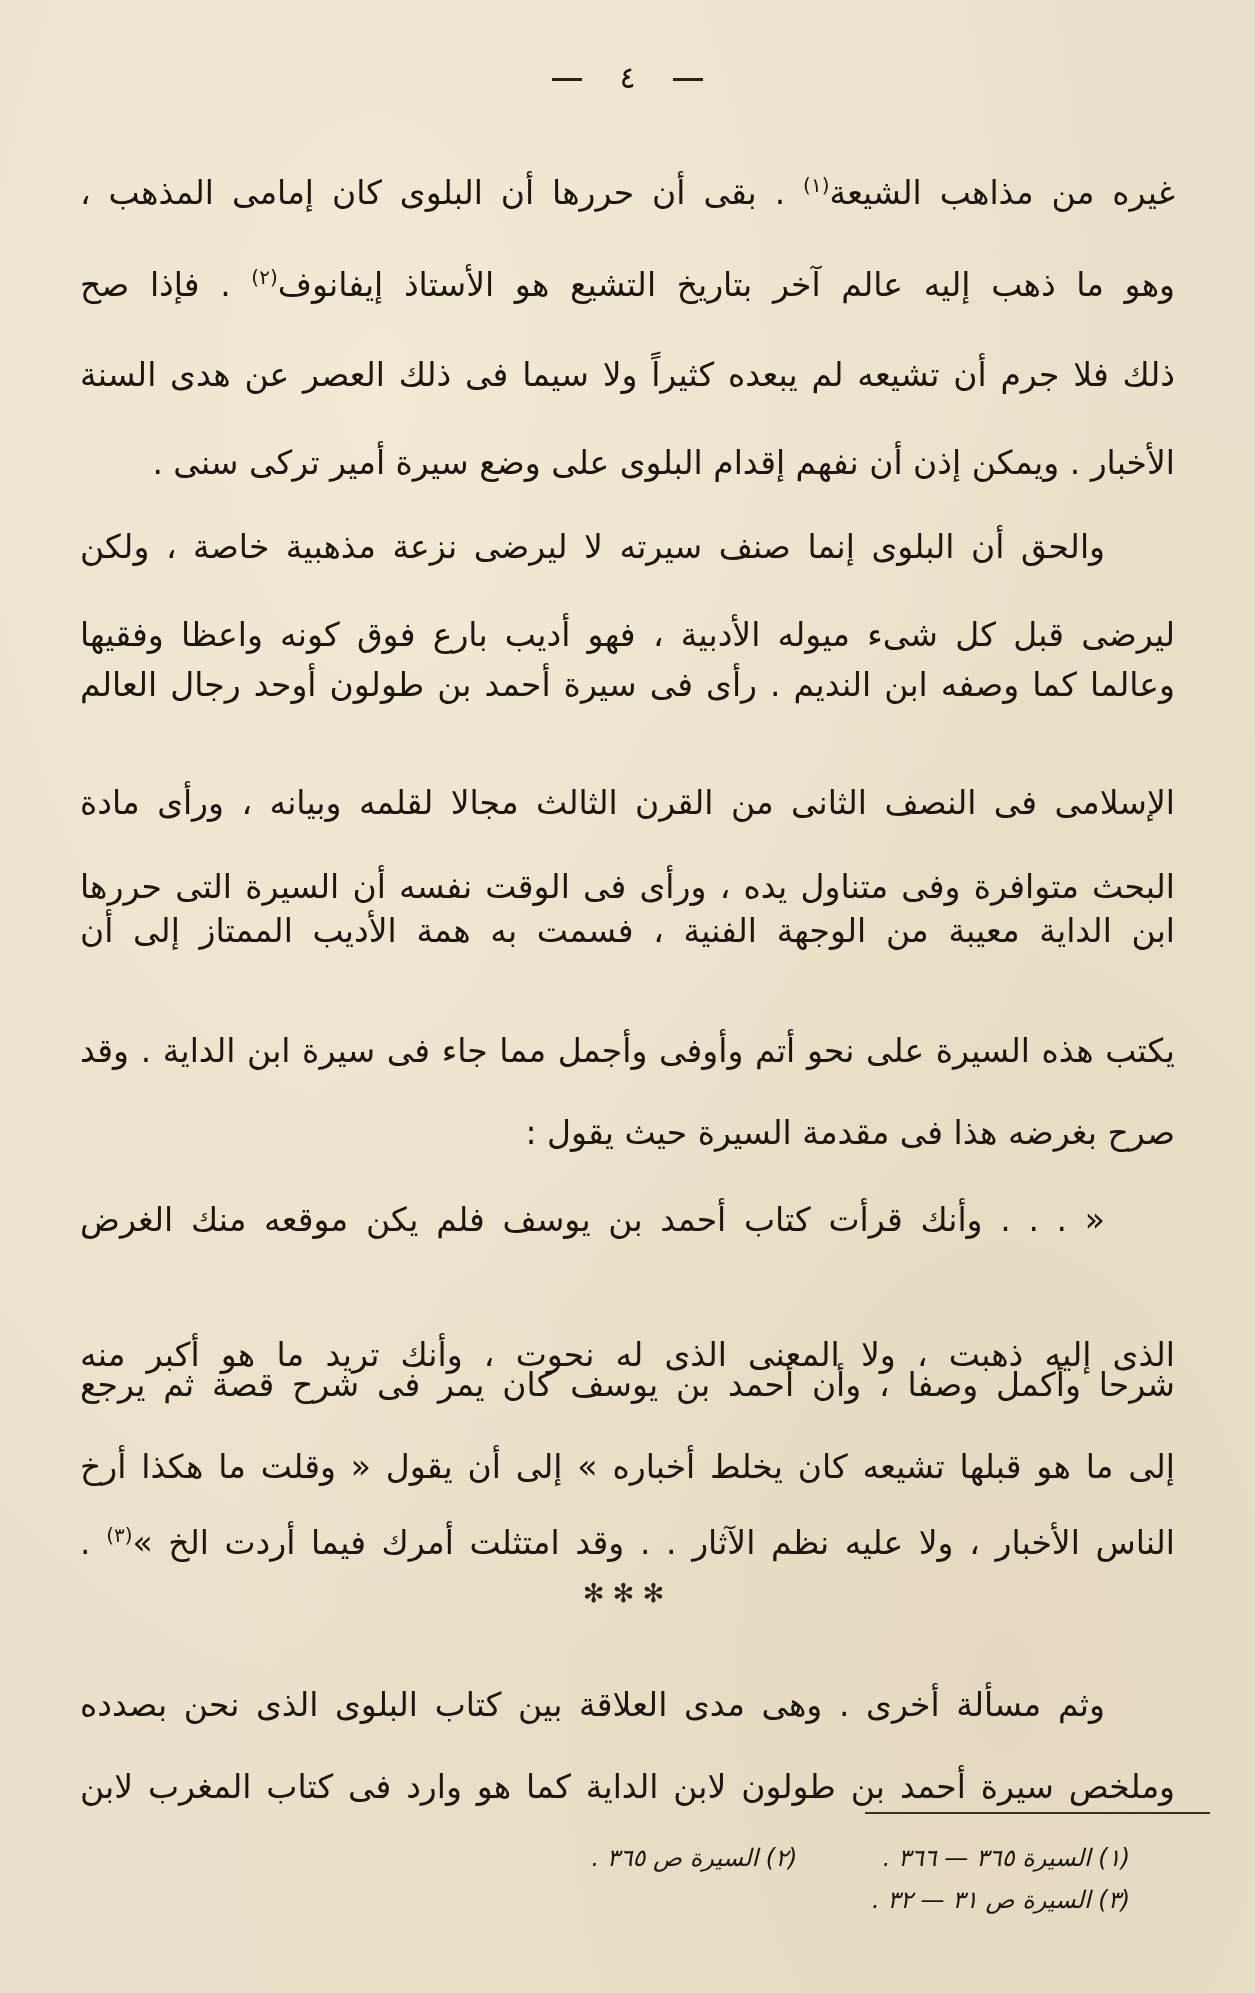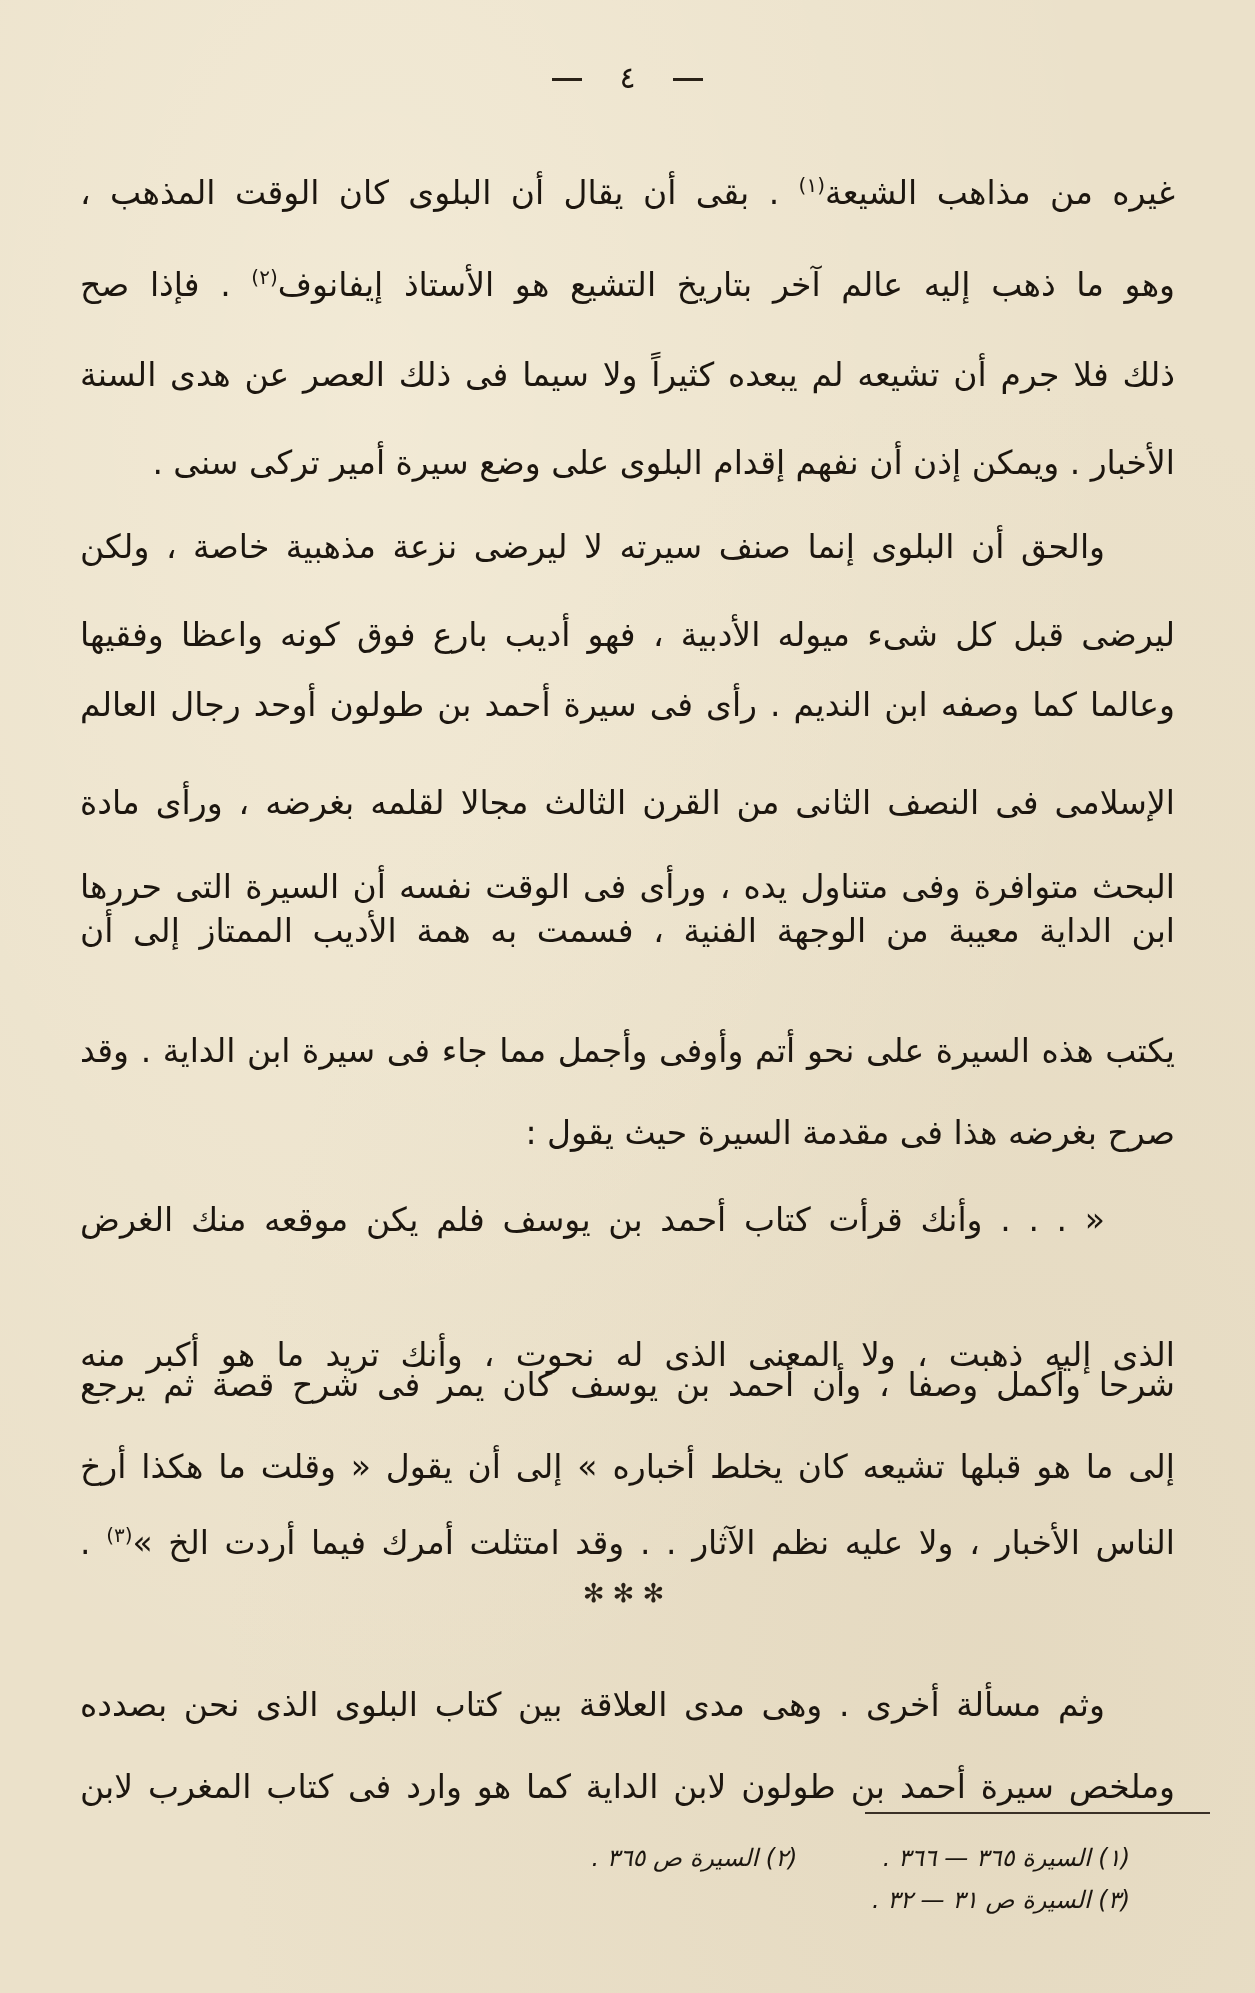--- a/index.html
+++ b/index.html
@@ -114,29 +114,29 @@
 <div class="page">
 
   <div class="page-number">
     <span class="dash"></span>
     <span>٤</span>
     <span class="dash"></span>
   </div>
 
   <div class="body-text">
 
-    <div class="line" style="top:158px"><span>غيره من مذاهب الشيعة</span><span class="fn-ref">(١)</span><span> . بقى أن يقال أن البلوى كان الوقت المذهب ،</span></div>
+    <div class="line" style="top:158px"><span>غيره من مذاهب الشيعة</span><span class="fn-ref">(١)</span><span> . بقى أن حررها أن البلوى كان إمامى المذهب ،</span></div>
     <div class="line" style="top:250px"><span>وهو ما ذهب إليه عالم آخر بتاريخ التشيع هو الأستاذ إيفانوف</span><span class="fn-ref">(٢)</span><span> . فإذا صح</span></div>
     <div class="line" style="top:340px">ذلك فلا جرم أن تشيعه لم يبعده كثيراً ولا سيما فى ذلك العصر عن هدى السنة</div>
     <div class="line short" style="top:428px">الأخبار . ويمكن إذن أن نفهم إقدام البلوى على وضع سيرة أمير تركى سنى .</div>
 
     <div class="line indent" style="top:512px">والحق أن البلوى إنما صنف سيرته لا ليرضى نزعة مذهبية خاصة ، ولكن</div>
     <div class="line" style="top:600px">ليرضى قبل كل شىء ميوله الأدبية ، فهو أديب بارع فوق كونه واعظا وفقيها</div>
-    <div class="line" style="top:670px">وعالما كما وصفه ابن النديم . رأى فى سيرة أحمد بن طولون أوحد رجال العالم</div>
-    <div class="line" style="top:768px">الإسلامى فى النصف الثانى من القرن الثالث مجالا لقلمه بغرضه ، ورأى مادة</div>
+    <div class="line" style="top:650px">وعالما كما وصفه ابن النديم . رأى فى سيرة أحمد بن طولون أوحد رجال العالم</div>
+    <div class="line" style="top:768px">الإسلامى فى النصف الثانى من القرن الثالث مجالا لقلمه وبيانه ، ورأى مادة</div>
     <div class="line" style="top:852px">البحث متوافرة وفى متناول يده ، ورأى فى الوقت نفسه أن السيرة التى حررها</div>
     <div class="line" style="top:896px">ابن الداية معيبة من الوجهة الفنية ، فسمت به همة الأديب الممتاز إلى أن</div>
     <div class="line" style="top:1016px">يكتب هذه السيرة على نحو أتم وأوفى وأجمل مما جاء فى سيرة ابن الداية . وقد</div>
     <div class="line short" style="top:1098px">صرح بغرضه هذا فى مقدمة السيرة حيث يقول :</div>
 
     <div class="line indent" style="top:1185px">« . . . وأنك قرأت كتاب أحمد بن يوسف فلم يكن موقعه منك الغرض</div>
     <div class="line" style="top:1320px">الذى إليه ذهبت ، ولا المعنى الذى له نحوت ، وأنك تريد ما هو أكبر منه</div>
     <div class="line" style="top:1350px">شرحا وأكمل وصفا ، وأن أحمد بن يوسف كان يمر فى شرح قصة ثم يرجع</div>
     <div class="line" style="top:1432px">إلى ما هو قبلها تشيعه كان يخلط أخباره » إلى أن يقول « وقلت ما هكذا أرخ</div>
     <div class="line" style="top:1508px"><span>الناس الأخبار ، ولا عليه نظم الآثار . . وقد امتثلت أمرك فيما أردت الخ »</span><span class="fn-ref">(٣)</span><span> .</span></div>

